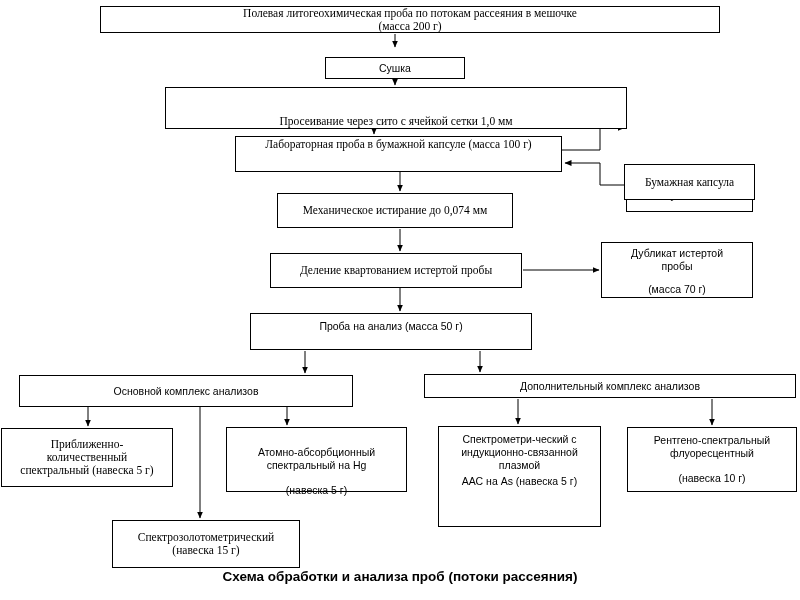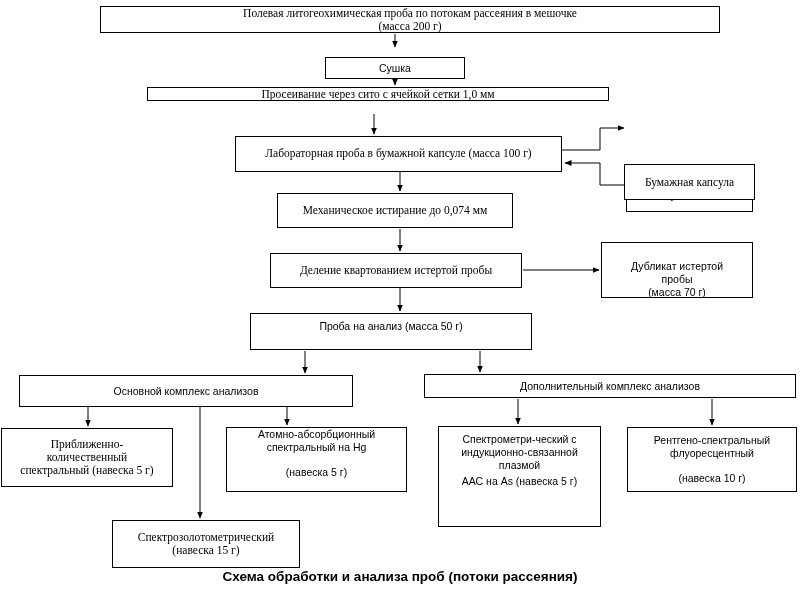--- a/index.html
+++ b/index.html
@@ -3,21 +3,21 @@
 <meta charset="utf-8">
 <style>
   html,body{margin:0;padding:0;background:#ffffff;}
   .canvas{position:relative;width:800px;height:600px;background:#ffffff;overflow:hidden;
           font-family:"Liberation Sans",sans-serif;color:#000;}
   .box{position:absolute;box-sizing:border-box;border:1px solid #000;background:#fff;
        display:flex;flex-direction:column;align-items:center;justify-content:center;
        text-align:center;font-size:11px;line-height:13px;}
   .serif{font-family:"Liberation Serif",serif;font-size:11.5px;}
   .sans{font-family:"Liberation Sans",sans-serif;font-size:10.5px;}
-  .top-align{justify-content:flex-start;padding-top:10px;}
+  .top-align{justify-content:flex-start;padding-top:1px;}
   .line{display:block;white-space:nowrap;}
   .wrapline{display:block;white-space:normal;}
   .gap{margin-top:12px;}
   .gap-sm{margin-top:3px;}
   .push-bottom{margin-top:auto;margin-bottom:1px;}
   .caption{position:absolute;left:0;right:0;top:569px;text-align:center;
            font-family:Liberation Sans, sans-serif;font-weight:bold;font-size:13.5px;}
   svg.connectors{position:absolute;left:0;top:0;width:800px;height:600px;pointer-events:none;}
 </style>
 </head>
@@ -53,21 +53,21 @@
 
   <div class="box serif" style="left:100px;top:6px;width:620px;height:27px;">
     <span class="line">Полевая литогеохимическая  проба по потокам рассеяния в мешочке</span>
     <span class="line">(масса 200 г)</span>
   </div>
 
   <div class="box sans" style="left:325px;top:49px;width:140px;height:22px;margin-top:8px;">
     <span class="line">Сушка</span>
   </div>
 
-  <div class="box serif" style="left:147px;top:87px;width:462px;height:14px;">
+  <div class="box serif" style="left:165px;top:87px;width:462px;height:42px;justify-content:flex-end;">
     <span class="line">Просеивание  через сито  с ячейкой сетки  1,0 мм</span>
   </div>
 
   <div class="box serif top-align" style="left:235px;top:136px;width:327px;height:36px;">
     <span class="line">Лабораторная проба в бумажной  капсуле (масса  100 г)</span>
   </div>
 
   <div class="box serif" style="left:626px;top:132px;width:127px;height:36px;margin-top:44px;">
     <span class="line">Возврат мешочка</span>
   </div>
@@ -77,21 +77,21 @@
   </div>
 
   <div class="box serif" style="left:277px;top:193px;width:236px;height:35px;">
     <span class="line">Механическое  истирание  до 0,074 мм</span>
   </div>
 
   <div class="box serif" style="left:270px;top:253px;width:252px;height:35px;">
     <span class="line">Деление  квартованием истертой  пробы</span>
   </div>
 
-  <div class="box sans top-align" style="left:601px;top:242px;width:152px;height:56px;padding-top:17px;">
+  <div class="box sans top-align" style="left:601px;top:242px;width:152px;height:56px;padding-top:4px;">
     <span class="line">Дубликат истертой</span>
     <span class="line">пробы</span>
     <span class="line push-bottom">(масса 70 г)</span>
   </div>
 
   <div class="box sans top-align" style="left:250px;top:313px;width:282px;height:37px;padding-top:6px;">
     <span class="line">Проба на анализ (масса 50 г)</span>
   </div>
 
   <div class="box sans" style="left:19px;top:375px;width:334px;height:32px;">
@@ -101,21 +101,21 @@
   <div class="box sans" style="left:424px;top:374px;width:372px;height:24px;">
     <span class="line">Дополнительный комплекс анализов</span>
   </div>
 
   <div class="box serif" style="left:1px;top:428px;width:172px;height:59px;">
     <span class="line">Приближенно-</span>
     <span class="line">количественный</span>
     <span class="line">спектральный  (навеска  5 г)</span>
   </div>
 
-  <div class="box sans top-align" style="left:226px;top:427px;width:181px;height:65px;padding-top:0;">
+  <div class="box sans top-align" style="left:226px;top:427px;width:181px;height:65px;padding-top:18px;">
     <span class="line">Атомно-абсорбционный</span>
     <span class="line">спектральный на Hg</span>
     <span class="line gap">(навеска 5 г)</span>
   </div>
 
   <div class="box sans top-align" style="left:438px;top:426px;width:163px;height:101px;padding-top:6px;">
     <span class="wrapline">Спектрометри-ческий с</span>
     <span class="wrapline">индукционно-связанной</span>
     <span class="line">плазмой</span>
     <span class="line gap-sm">ААС на As (навеска 5 г)</span>

